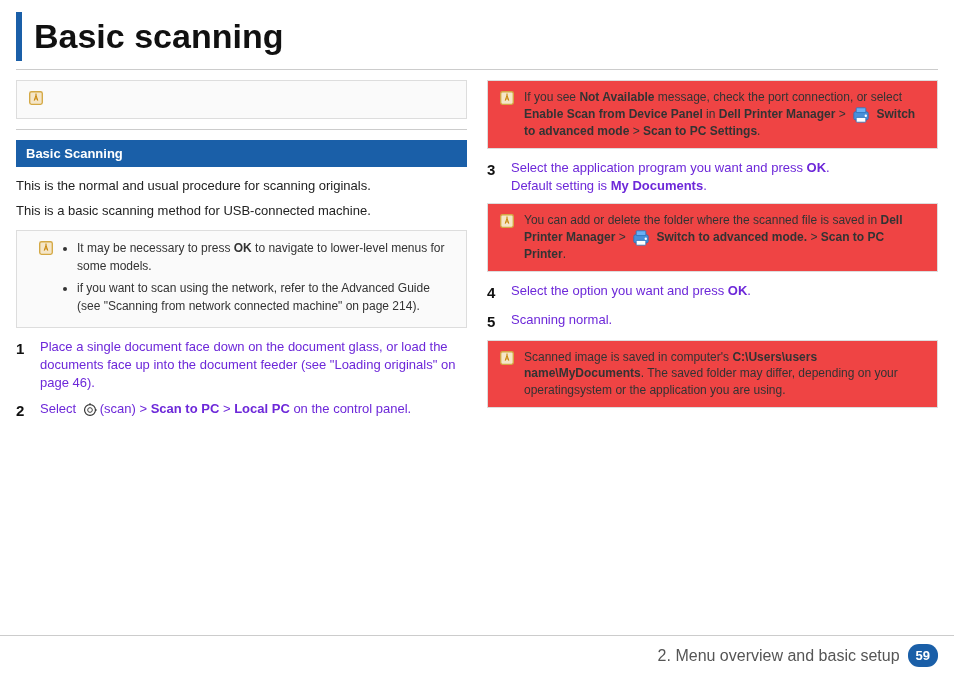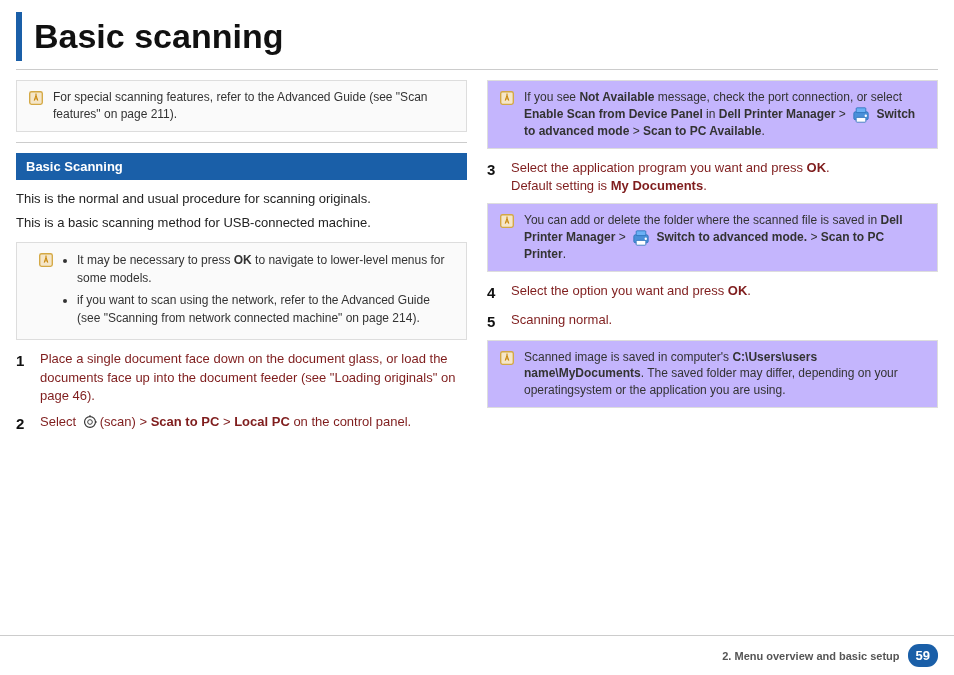--- a/index.html
+++ b/index.html
@@ -105,40 +105,40 @@
     }
     .step-number {
       font-size: 15px;
       font-weight: 900;
       color: #111;
       min-width: 16px;
       line-height: 1.4;
     }
     .step-text {
       font-size: 13px;
-      color: #7f1d1d;
+      color: #6d28d9;
       line-height: 1.4;
     }
     .step-text b {
       font-weight: bold;
     }
     
     .scan-icon-inline {
       display: inline-block;
       width: 18px;
       height: 14px;
       vertical-align: middle;
       margin: 0 1px;
     }
     
     .right-note-box {
       display: flex;
       flex-direction: row;
       border: 1px solid #ddd;
-      background: #c4b5fd;
+      background: #ef4444;
       padding: 8px 10px;
       margin-bottom: 10px;
       gap: 8px;
       align-items: flex-start;
     }
     
     .step-row-right {
       display: flex;
       flex-direction: row;
       gap: 8px;
@@ -151,23 +151,22 @@
       bottom: 0;
       right: 0;
       left: 0;
       display: flex;
       justify-content: flex-end;
       align-items: center;
       padding: 8px 16px;
       border-top: 1px solid #ccc;
     }
     .page-info {
-      font-size: 11px;
+      font-size: 16px;
       color: #555;
-      font-weight: bold;
     }
     .page-number-badge {
       background: #1a5fa8;
       color: #fff;
       font-size: 13px;
       font-weight: bold;
       padding: 4px 8px;
       margin-left: 8px;
       border-radius: 11px;
     }
@@ -199,21 +198,20 @@
 
     <div class="note-box">
       <div class="pencil-icon">
         <svg viewBox="0 0 20 20" fill="none" xmlns="http://www.w3.org/2000/svg">
           <rect x="3" y="3" width="14" height="14" rx="2" fill="#f5e6c8" stroke="#d4a843" stroke-width="1.5"></rect>
           <path d="M8 13 L10 7 L12 13" stroke="#c8860a" stroke-width="1.2" stroke-linejoin="round"></path>
           <path d="M8.8 11h2.4" stroke="#c8860a" stroke-width="1"></path>
           <line x1="10" y1="5" x2="10" y2="7" stroke="#c8860a" stroke-width="1.2"></line>
         </svg>
       </div>
-      <span class="note-text">For special scanning features, refer to the Advanced Guide (see "Scan features" on page 211).</span>
     </div>
 
     <hr class="divider-line" style="margin:0 0 10px 0;">
 
     <div class="section-header">Basic Scanning</div>
 
     <p class="intro-text">This is the normal and usual procedure for scanning originals.</p>
     <p class="intro-text">This is a basic scanning method for USB-connected machine.</p>
 
     <div class="bullet-note-box">
@@ -261,21 +259,21 @@
         </svg>
       </div>
       <span class="note-text">
         If you see <b>Not Available</b> message, check the port connection, or select<br>
         <b>Enable Scan from Device Panel</b> in <b>Dell Printer Manager</b> &gt;
         <svg class="printer-icon-sm" viewBox="0 0 24 20" fill="none">
           <rect x="3" y="6" width="18" height="10" rx="2" fill="#4a90d9" stroke="#2a70b9" stroke-width="1"></rect>
           <rect x="6" y="1" width="12" height="6" rx="1" fill="#6ab0f5" stroke="#2a70b9" stroke-width="1"></rect>
           <rect x="6" y="13" width="12" height="6" rx="1" fill="#fff" stroke="#2a70b9" stroke-width="1"></rect>
           <circle cx="18" cy="11" r="1.5" fill="#fff"></circle>
-        </svg> <b>Switch to advanced mode</b> &gt; <b>Scan to PC Available</b>.
+        </svg> <b>Switch to advanced mode</b> &gt; <b>Scan to PC Settings</b>.
       </span>
     </div>
 
     <div class="step-row-right">
       <span class="step-number" style="font-size:15px;font-weight:900;min-width:16px;">3</span>
       <span class="step-text">
         Select the application program you want and press <b>OK</b>.<br>
         Default setting is <b>My Documents</b>.
       </span>
     </div>

